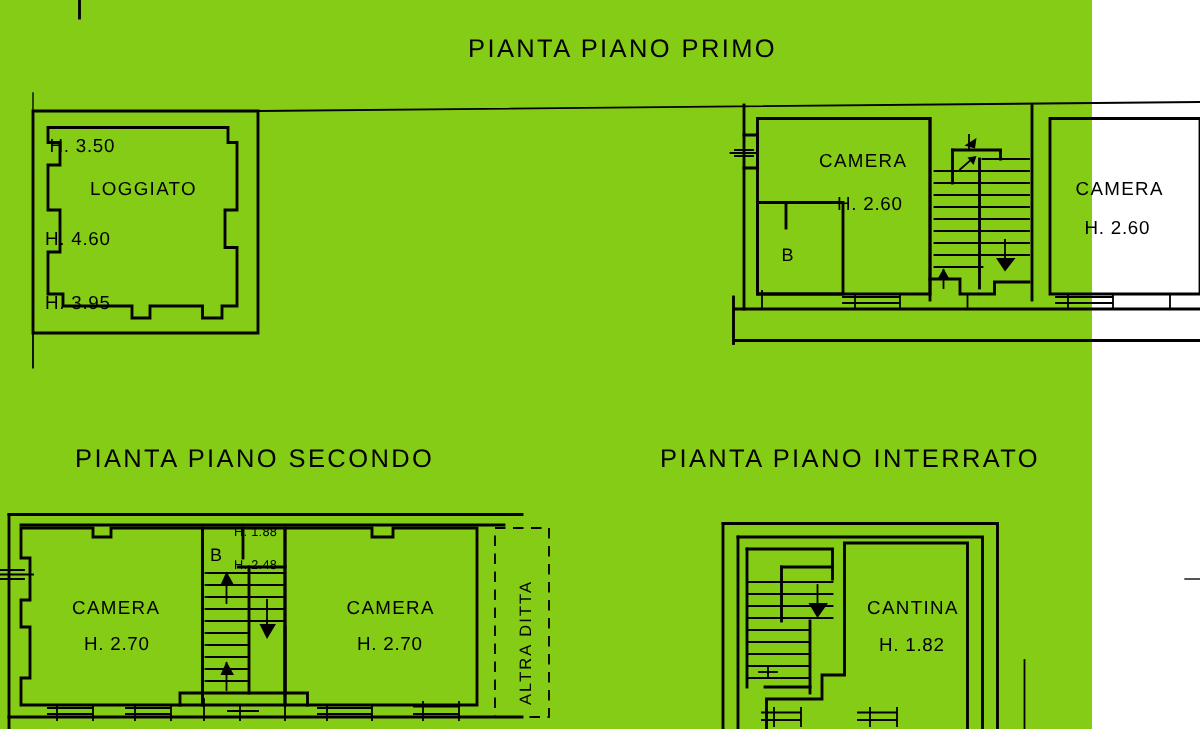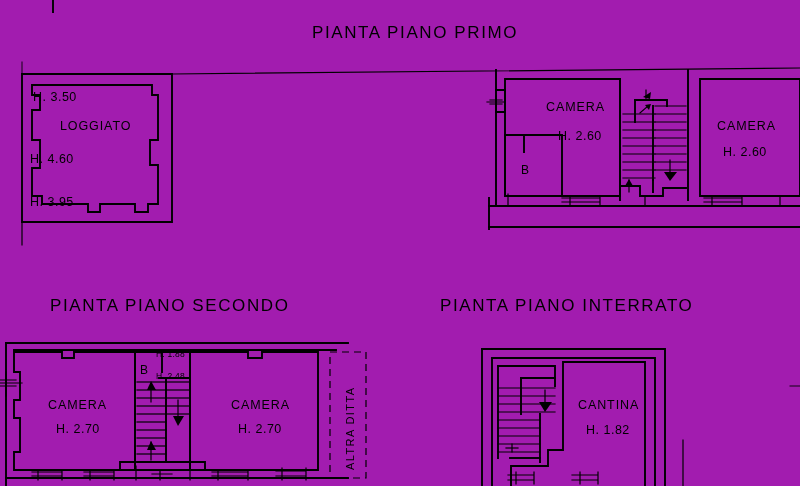--- a/index.html
+++ b/index.html
@@ -1,18 +1,18 @@
 <!DOCTYPE html>
 <html><head>
 <meta charset="utf-8">
 <style>
   html,body{margin:0;padding:0;background:#ffffff;}
   body{width:800px;height:486px;overflow:hidden;
        font-family:"Liberation Sans","DejaVu Sans",sans-serif;color:#000;}
-  #sheet{position:relative;width:800px;height:486px;background:#a21caf;}
+  #sheet{position:relative;width:728px;height:486px;background:#84cc16;}
   svg{display:block;}
   .plan-title{font-size:17px;letter-spacing:1.6px;font-weight:400;fill:#000;}
   .room-name{font-size:12.5px;letter-spacing:.9px;fill:#000;}
   .room-h{font-size:12.5px;letter-spacing:.5px;fill:#000;}
   .h-small{font-size:8.5px;letter-spacing:.2px;fill:#000;}
   .b-label{font-size:12px;fill:#000;}
   .altra{font-size:11px;letter-spacing:1.4px;fill:#000;}
   .wall{stroke:#000;fill:none;stroke-linecap:square;stroke-linejoin:miter;}
   .w-med{stroke-width:1.9;}
   .w-thin{stroke-width:1.2;}

